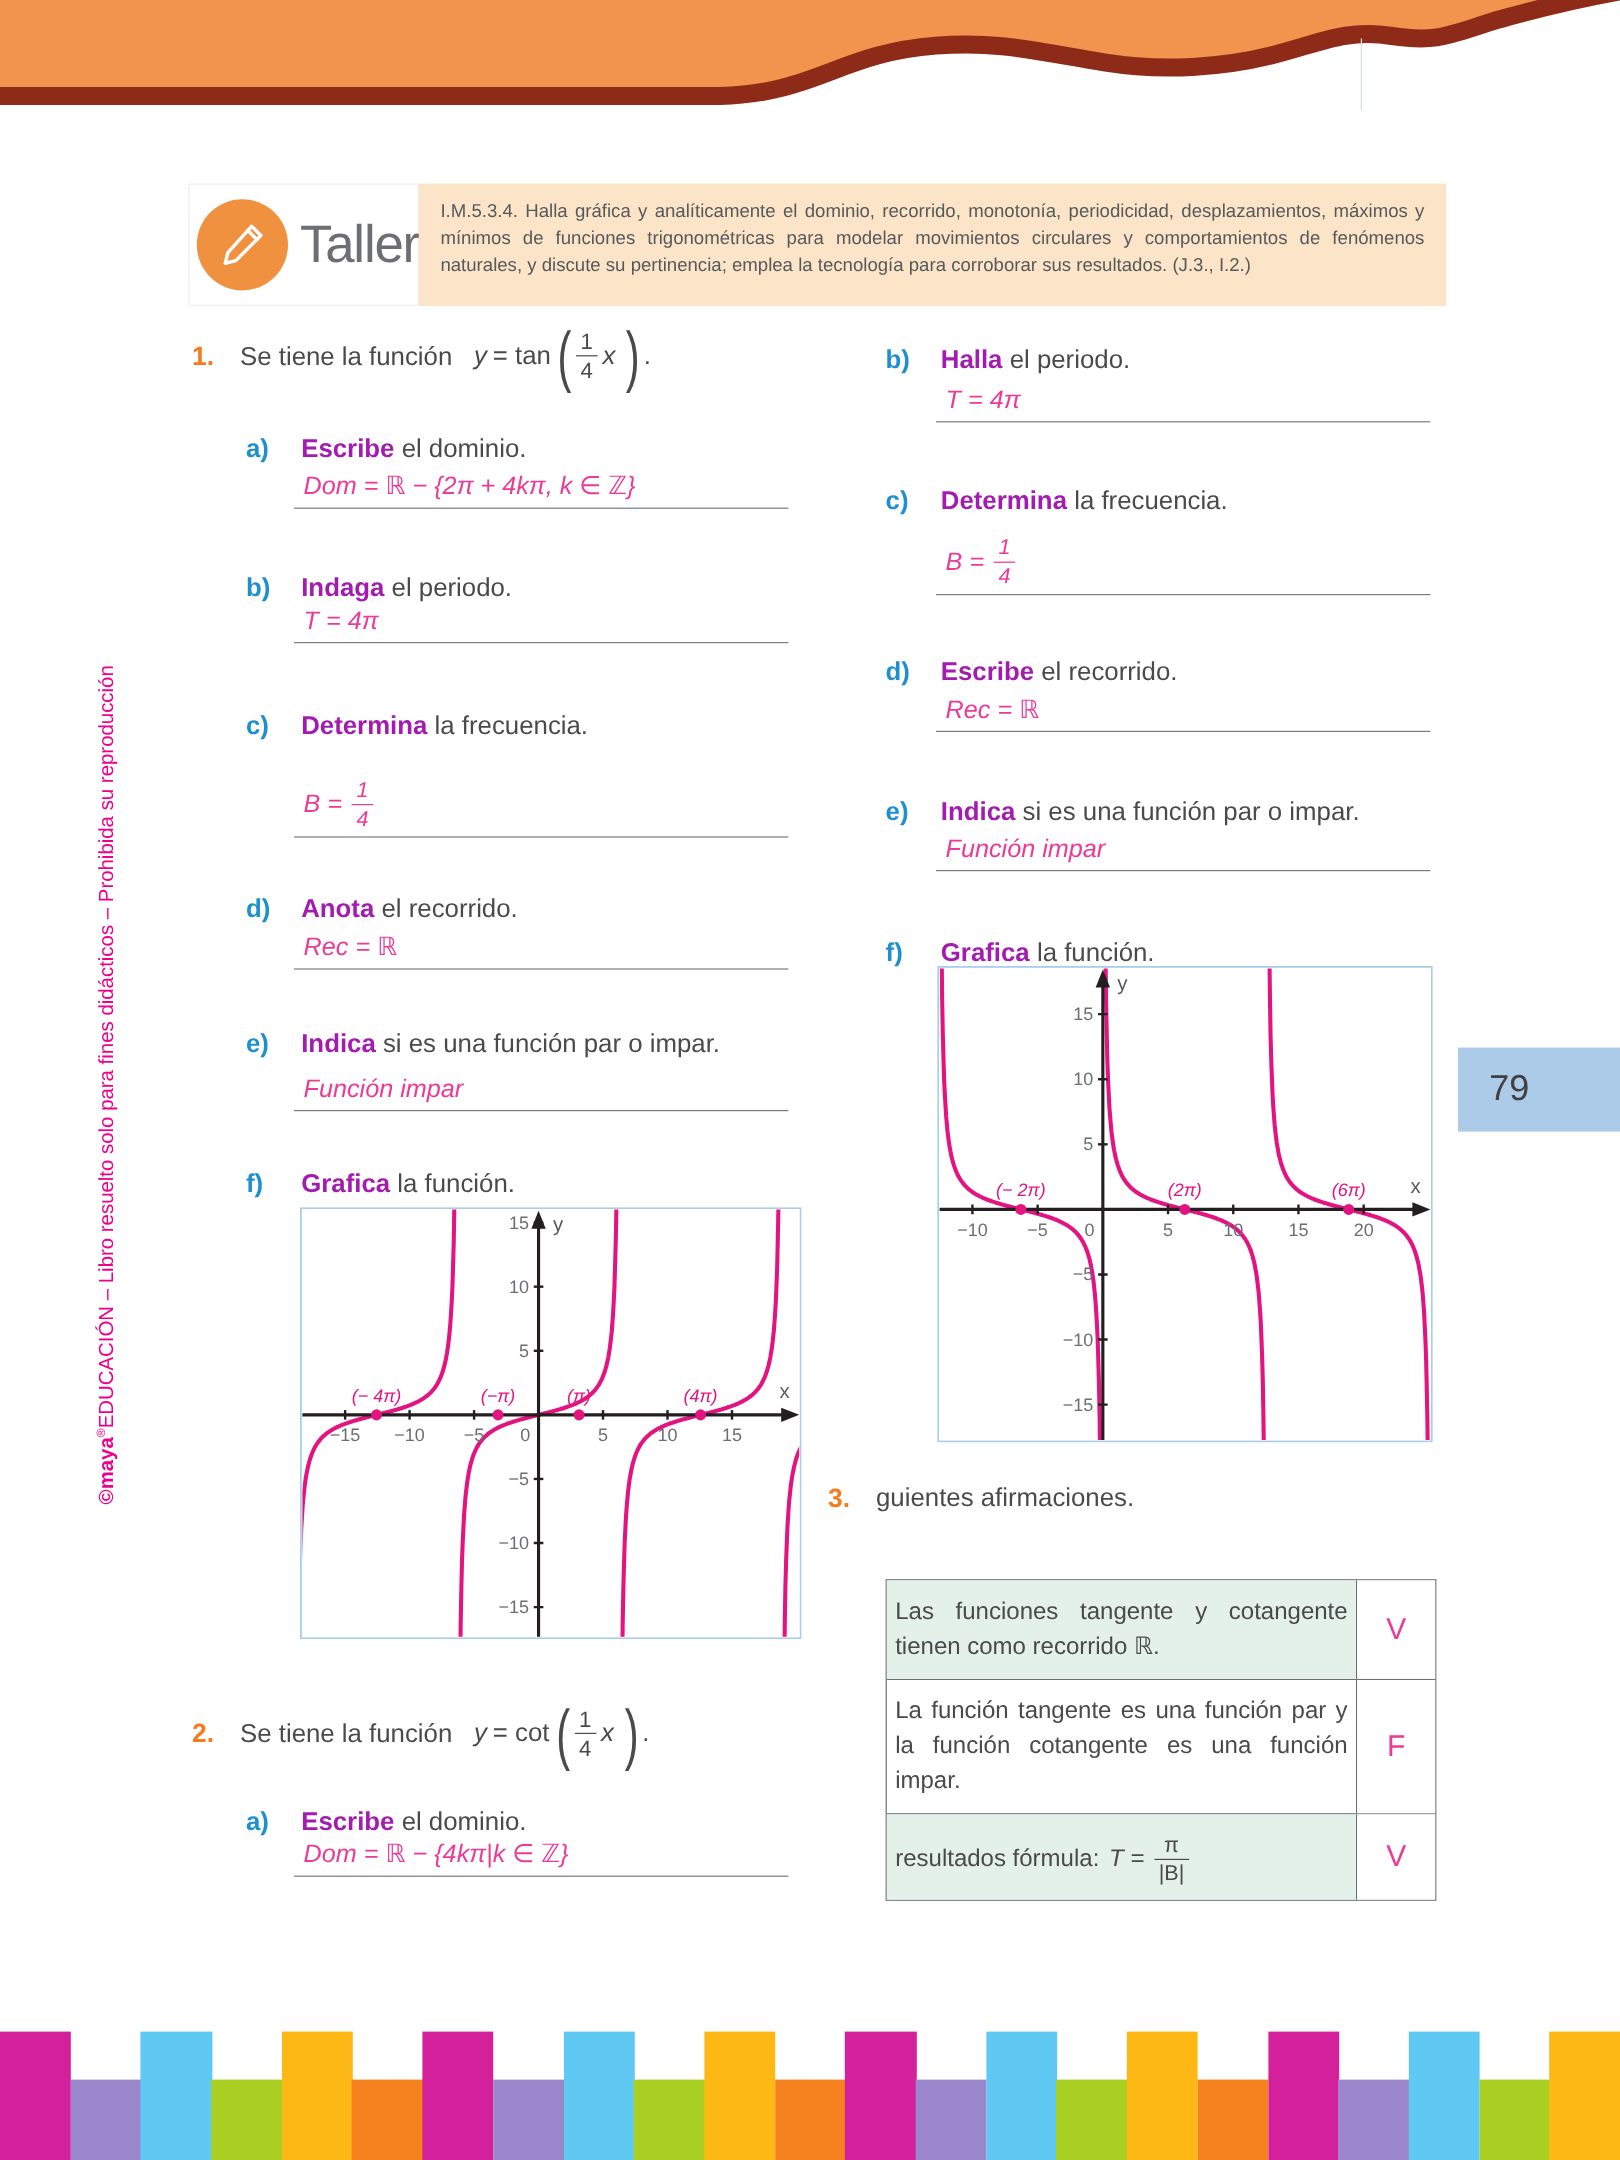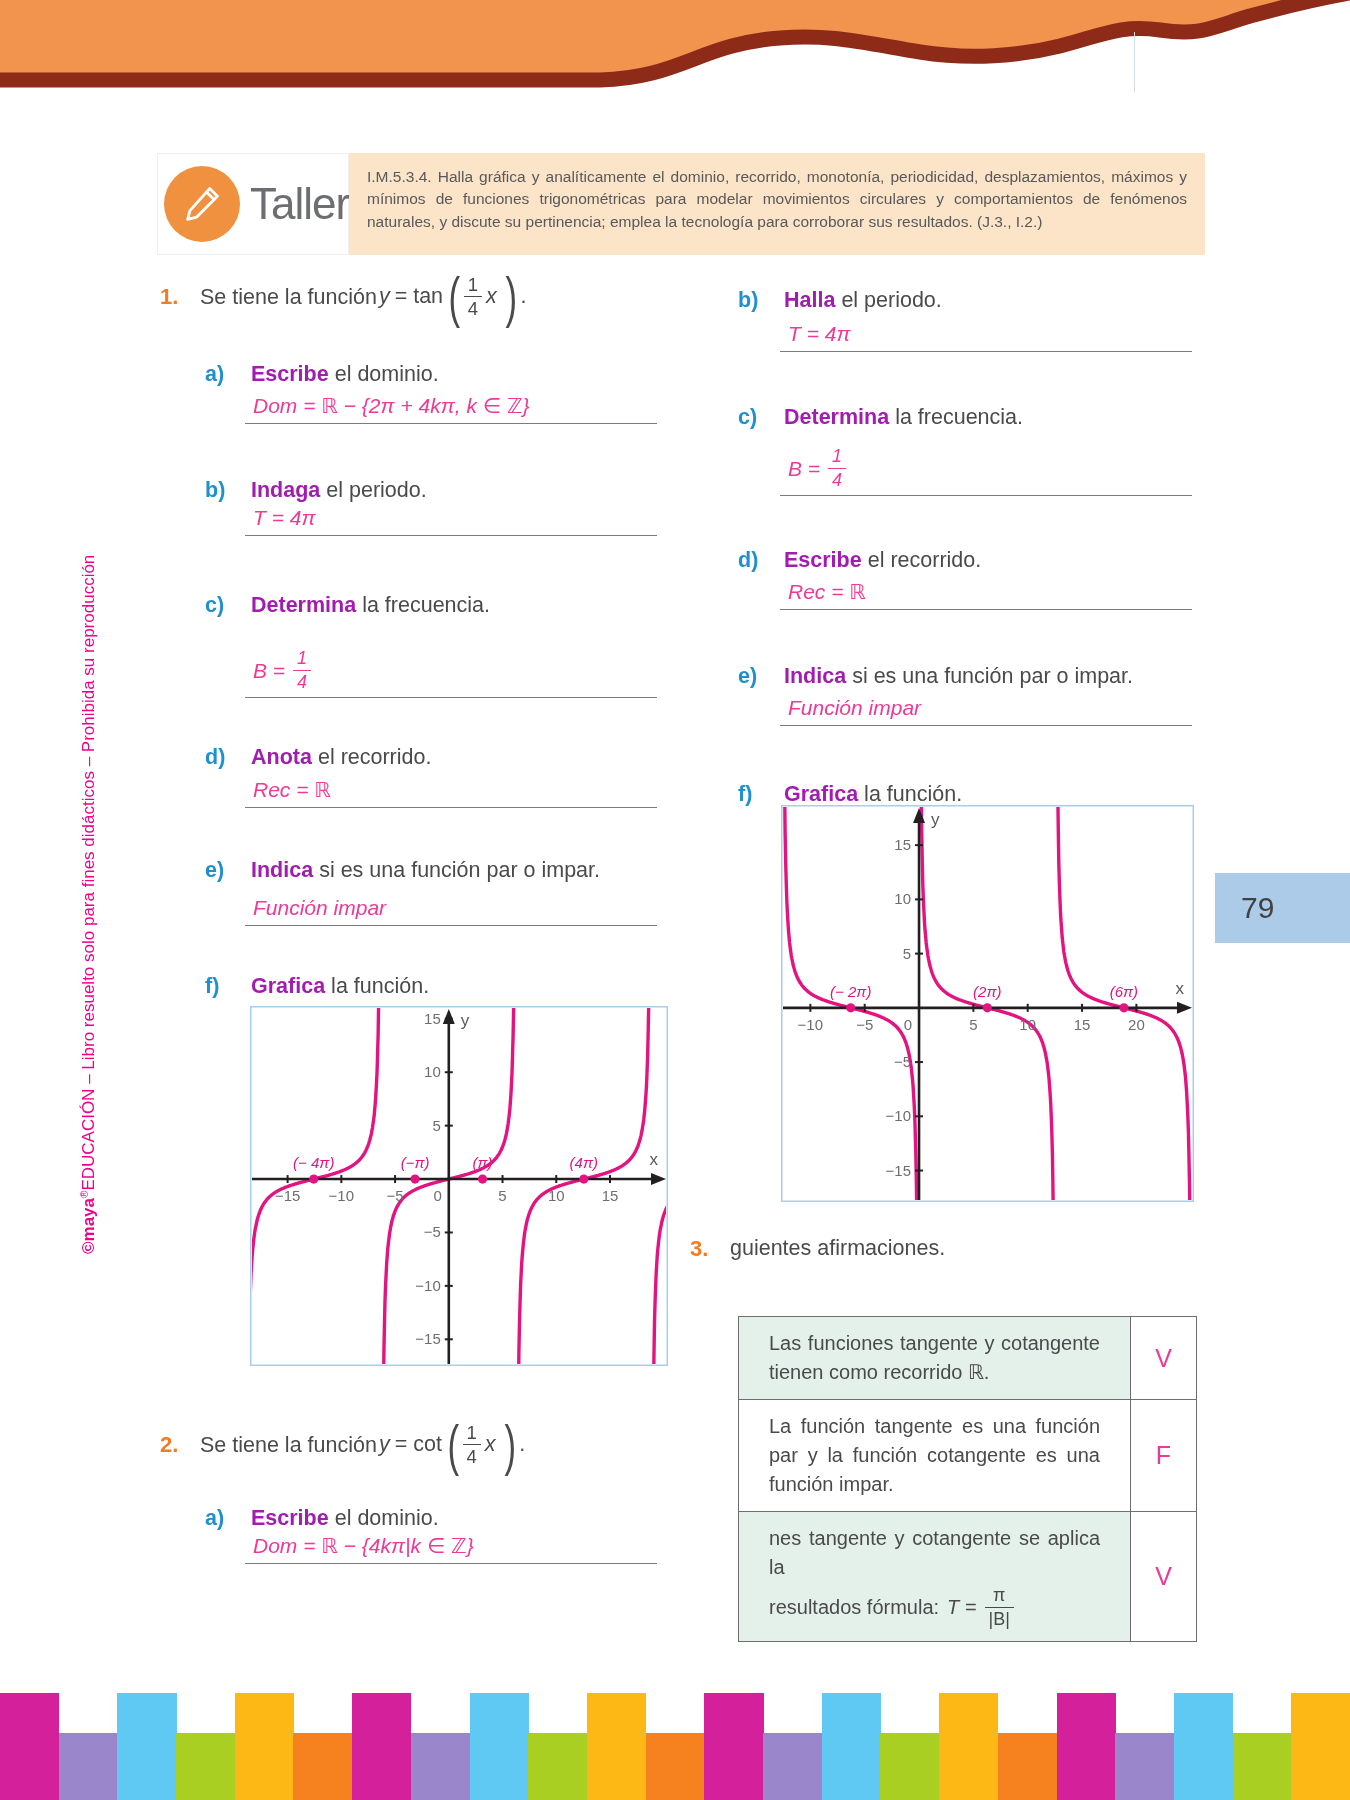--- a/index.html
+++ b/index.html
@@ -17,21 +17,21 @@
   .taller-right{flex:1;background:var(--c-peach);padding:13px 18px 10px 18px;box-sizing:border-box;}
   .taller-text{font-size:15.5px;line-height:1.45;color:#58595b;text-align:justify;}
   
   #sidebar{width:990px;left:-406px;top:894px;transform:rotate(-90deg);text-align:center;
            color:var(--c-sbpink);font-size:17px;white-space:nowrap;}
   #sidebar .sb-b{font-weight:bold;}
   #sidebar sup{font-size:10px;}
   
   .intro{display:flex;align-items:center;}
   .exnum{font-weight:bold;color:var(--c-orange);font-size:22px;width:40px;flex:0 0 auto;}
-  .introtext{font-size:21.5px;color:#4a4a4c;margin-right:2px;}
+  .introtext{font-size:21.5px;color:#4a4a4c;margin-right:18px;}
   .mathfn{display:inline-flex;align-items:center;font-size:21.5px;color:#4a4a4c;}
   .mathfn i{margin-right:5px;}
   .mathfn .eq{margin-right:2px;}
   .bigp{font-size:56px;font-weight:400;line-height:0.8;transform:scaleX(.62);color:#4a4a4c;}
   .frac{display:inline-flex;flex-direction:column;align-items:center;line-height:1.05;font-size:18.5px;}
   .frac .num{padding:0 4px 2px;}
   .frac .den{border-top:1.7px solid currentColor;padding:2px 4px 0;}
   .fvar{margin-left:4px;}
   .item{display:flex;font-size:21.5px;color:#4a4a4c;}
   .letter{color:var(--c-blue);font-weight:bold;width:46px;flex:0 0 auto;}
@@ -43,21 +43,21 @@
   
   svg text{font-family:"Liberation Sans","DejaVu Sans",sans-serif;}
   
   #ex3intro{display:flex;font-size:21.5px;color:#4a4a4c;}
   #ex3intro .txt{flex:1;}
   .jline{text-align:justify;text-align-last:justify;}
   .tftable{border:1.6px solid #6d6e71;}
   .tfrow{display:flex;border-bottom:1.6px solid #6d6e71;}
   .tfrow:last-child{border-bottom:none;}
   .tfcell{width:392px;box-sizing:border-box;border-right:1.6px solid #6d6e71;
-          padding:12px 30px;font-size:20px;line-height:1.45;color:#4a4a4c;text-align:justify;}
+          padding:12px 7px;font-size:20px;line-height:1.45;color:#4a4a4c;text-align:justify;}
   .tfcell.green{background:var(--c-green);}
   .tfans{flex:1;display:flex;align-items:center;justify-content:center;
          color:var(--c-pink);font-size:25px;background:#fff;}
   .fline{display:flex;align-items:center;gap:8px;margin-top:4px;}
   .fline i{font-size:20px;}
   .fline .frac{font-size:18px;}
   
   #badge{background:var(--c-badge);display:flex;align-items:center;padding-left:26px;box-sizing:border-box;}
   #badge .num{font-size:30px;color:#414042;}
   #badge .dot{width:10px;height:10px;border-radius:50%;background:#fff;margin-left:20px;}
@@ -345,21 +345,20 @@
   <div class="tfrow">
     <div class="tfcell green">Las funciones tangente y cotangente tienen como recorrido ℝ.</div>
     <div class="tfans">V</div>
   </div>
   <div class="tfrow">
     <div class="tfcell">La función tangente es una función par y la función cotangente es una función impar.</div>
     <div class="tfans">F</div>
   </div>
   <div class="tfrow">
     <div class="tfcell green">
-      <div class="jline">nes tangente y cotangente se aplica la</div>
       <div class="fline">
         <span>resultados fórmula:</span>
         <i>T =</i>
         <span class="frac">
             <span class="num">π</span>
             <span class="den">|B|</span>
           </span>
       </div>
     </div>
     <div class="tfans">V</div>

